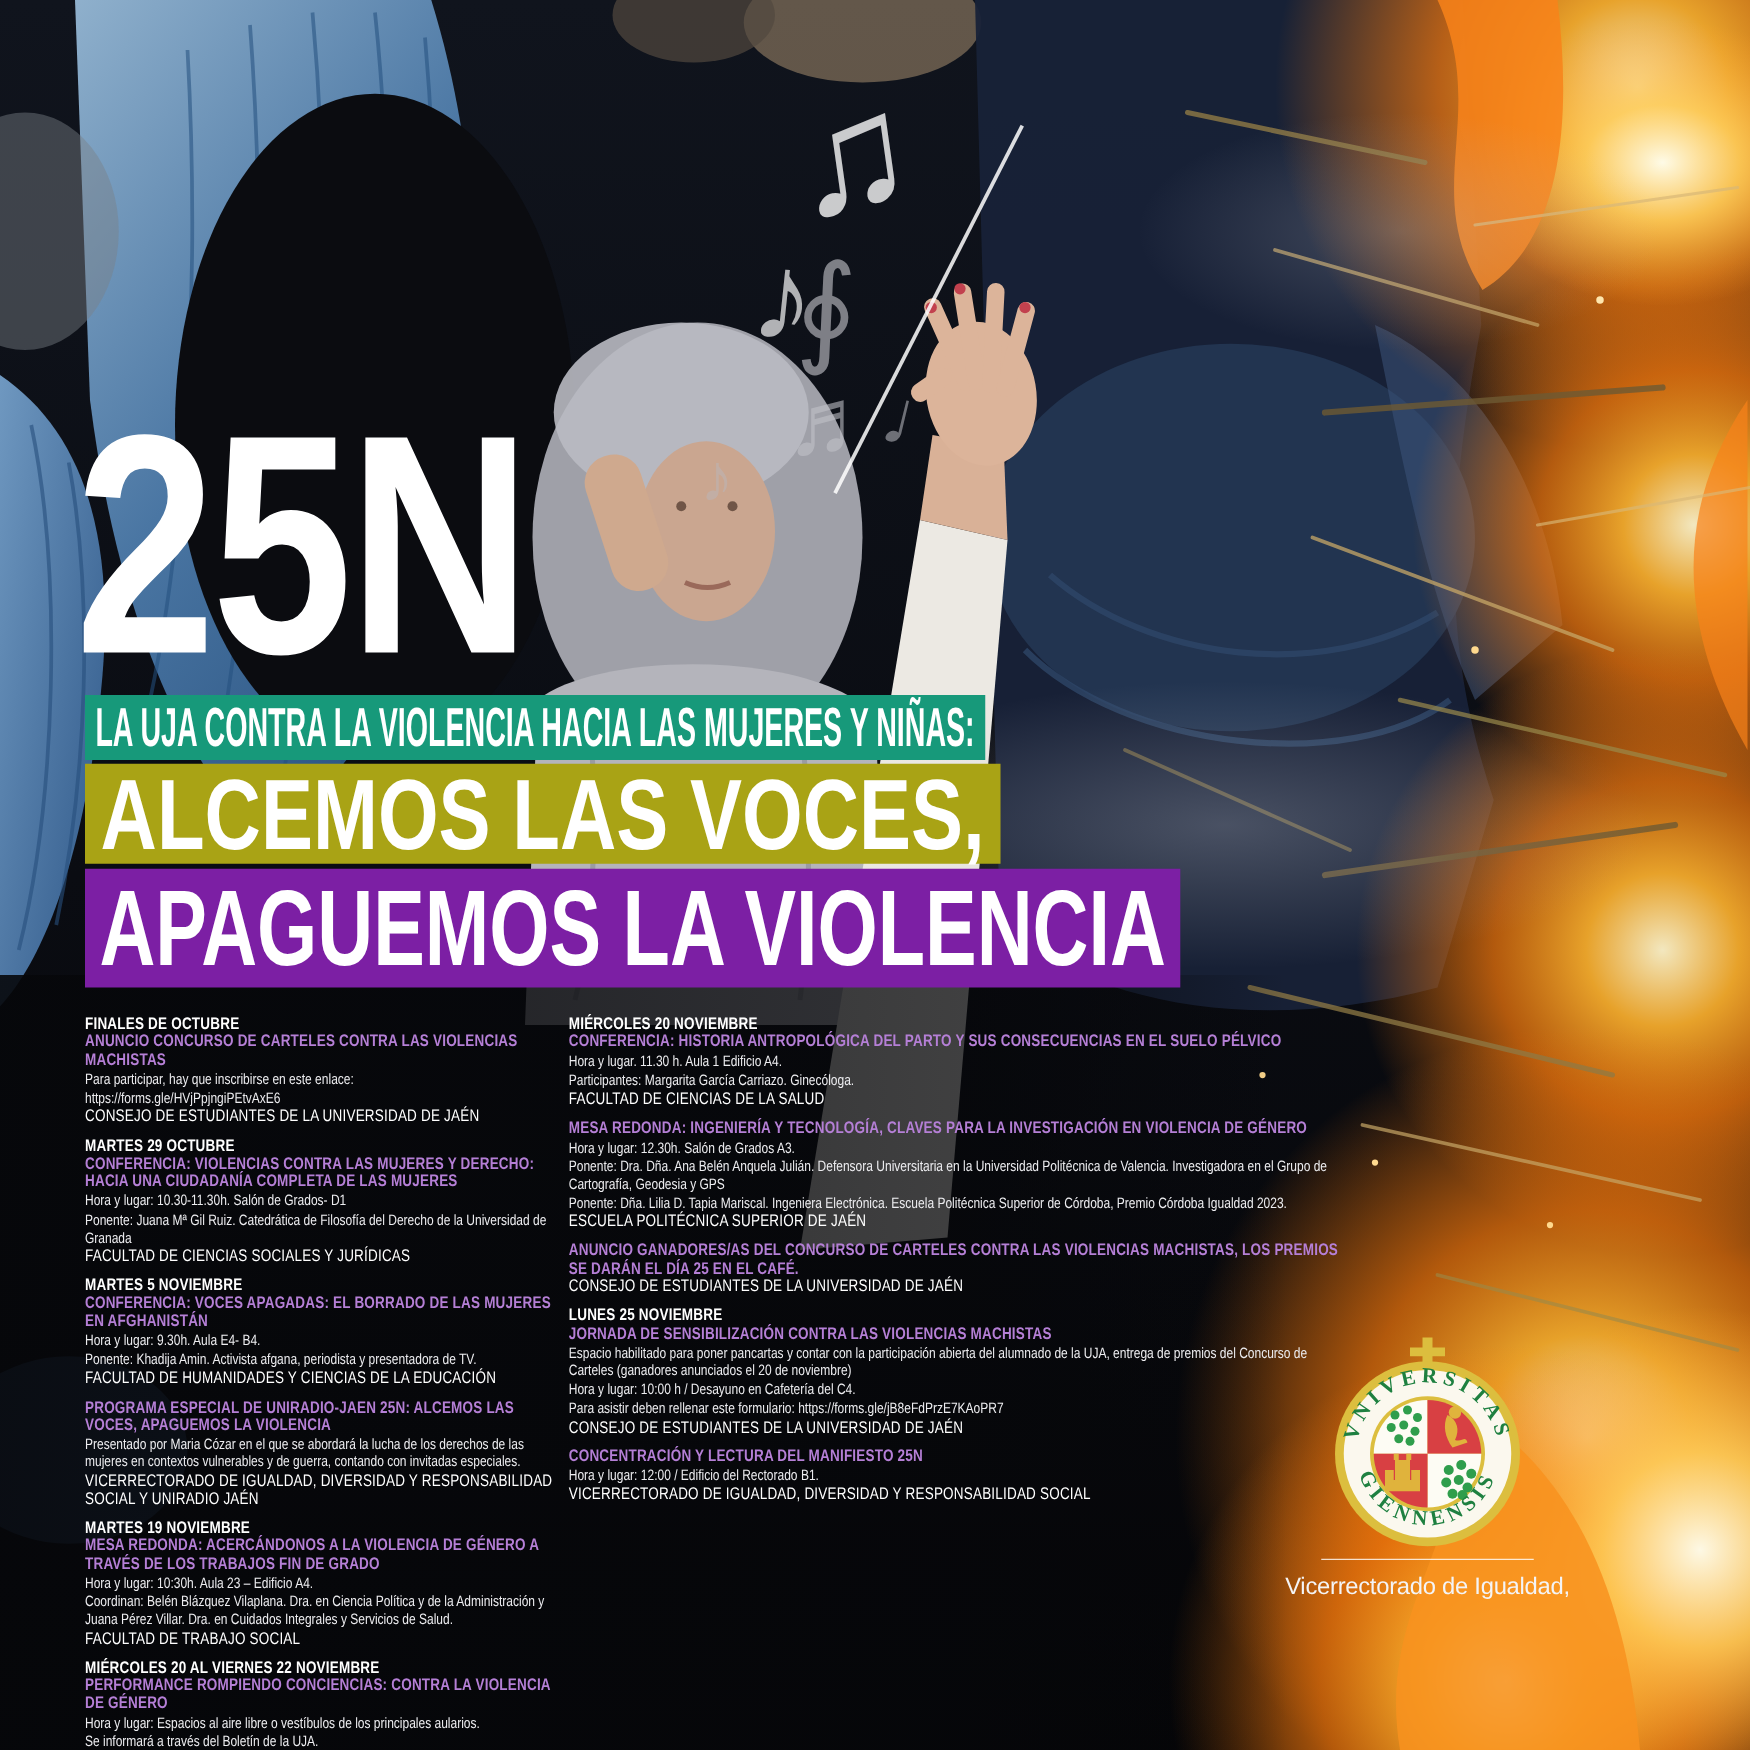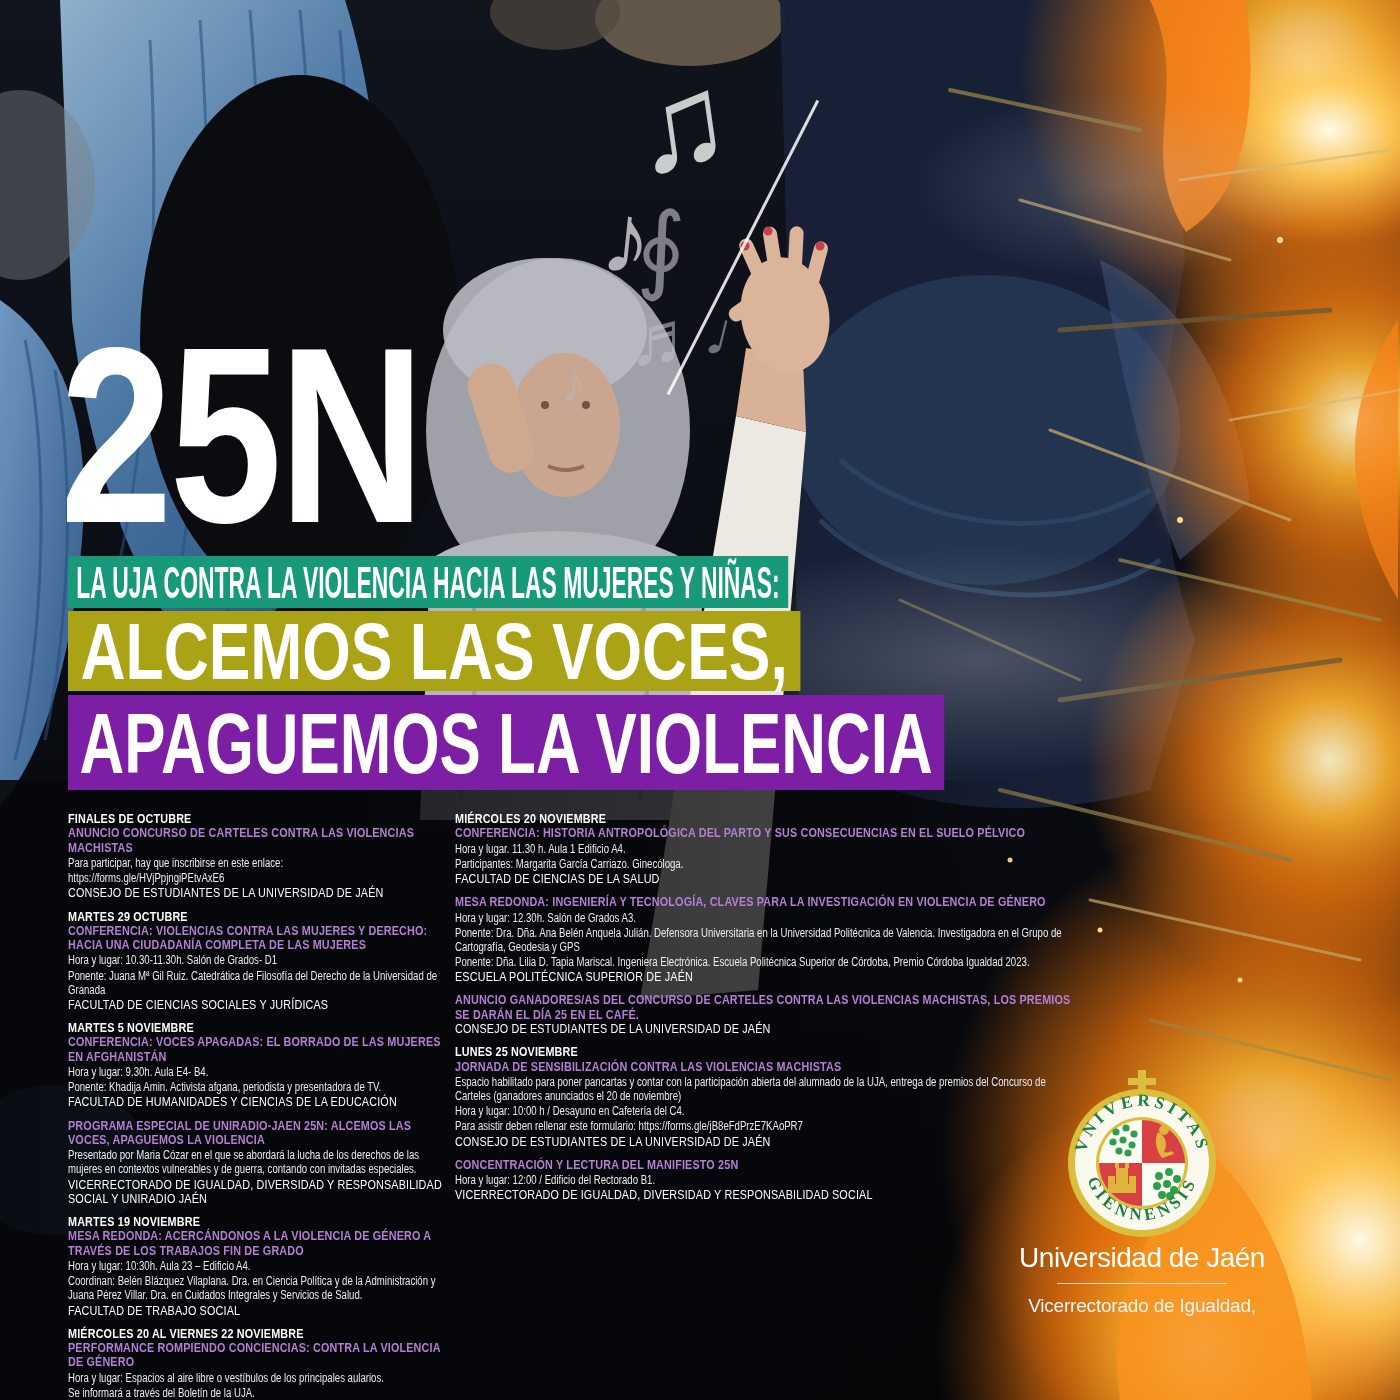--- a/index.html
+++ b/index.html
@@ -380,18 +380,17 @@
       </g>
       <path id="sealArcTop" d="M 27,97 A 57,57 0 0 1 141,97" fill="none"></path>
       <path id="sealArcBottom" d="M 27,97 A 57,57 0 0 0 141,97" fill="none"></path>
       <text font-family="Liberation Serif, serif" font-size="17" font-weight="bold" fill="#1e8040" letter-spacing="4">
         <textPath href="#sealArcTop" startOffset="50%" text-anchor="middle">VNIVERSITAS</textPath>
       </text>
       <text font-family="Liberation Serif, serif" font-size="17" font-weight="bold" fill="#1e8040" letter-spacing="4">
         <textPath href="#sealArcBottom" startOffset="50%" text-anchor="middle">GIENNENSIS</textPath>
       </text>
     </svg>
-    <div class="uni-name">Universidad de Jaén</div>
     <div class="divider"></div>
     <div class="sub">Vicerrectorado de Igualdad,</div>
   </div>
 
 </div>
 
 </body></html>

